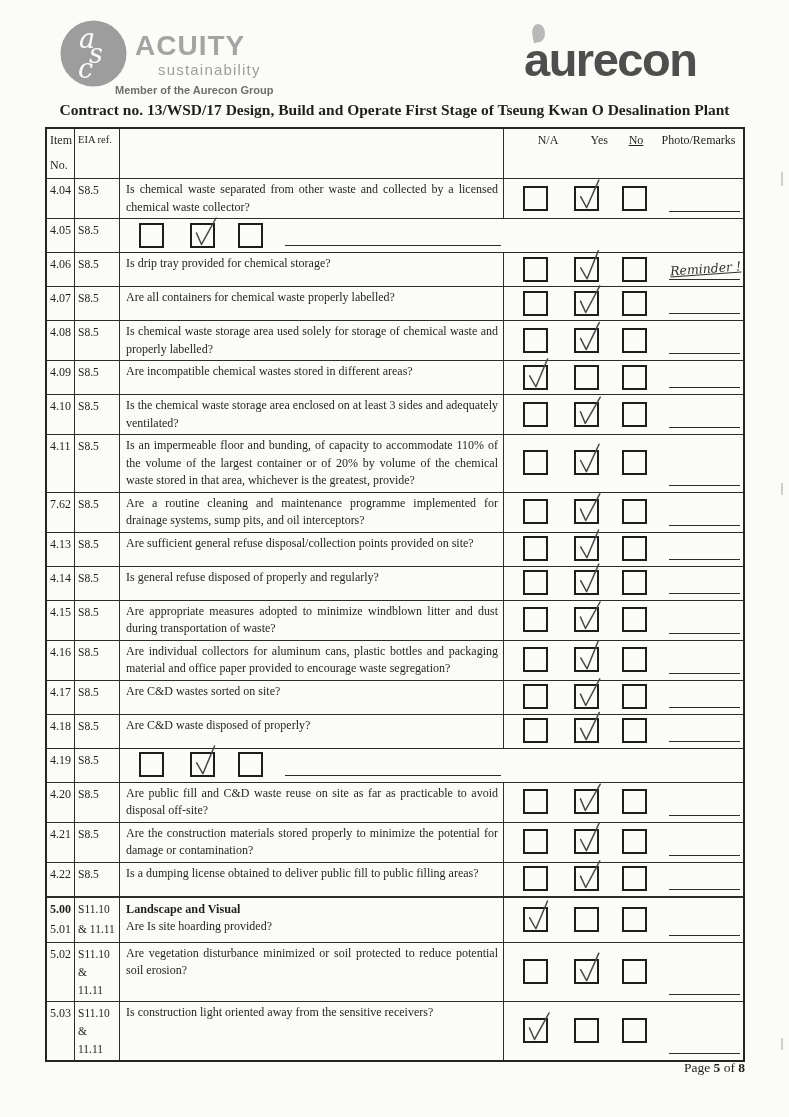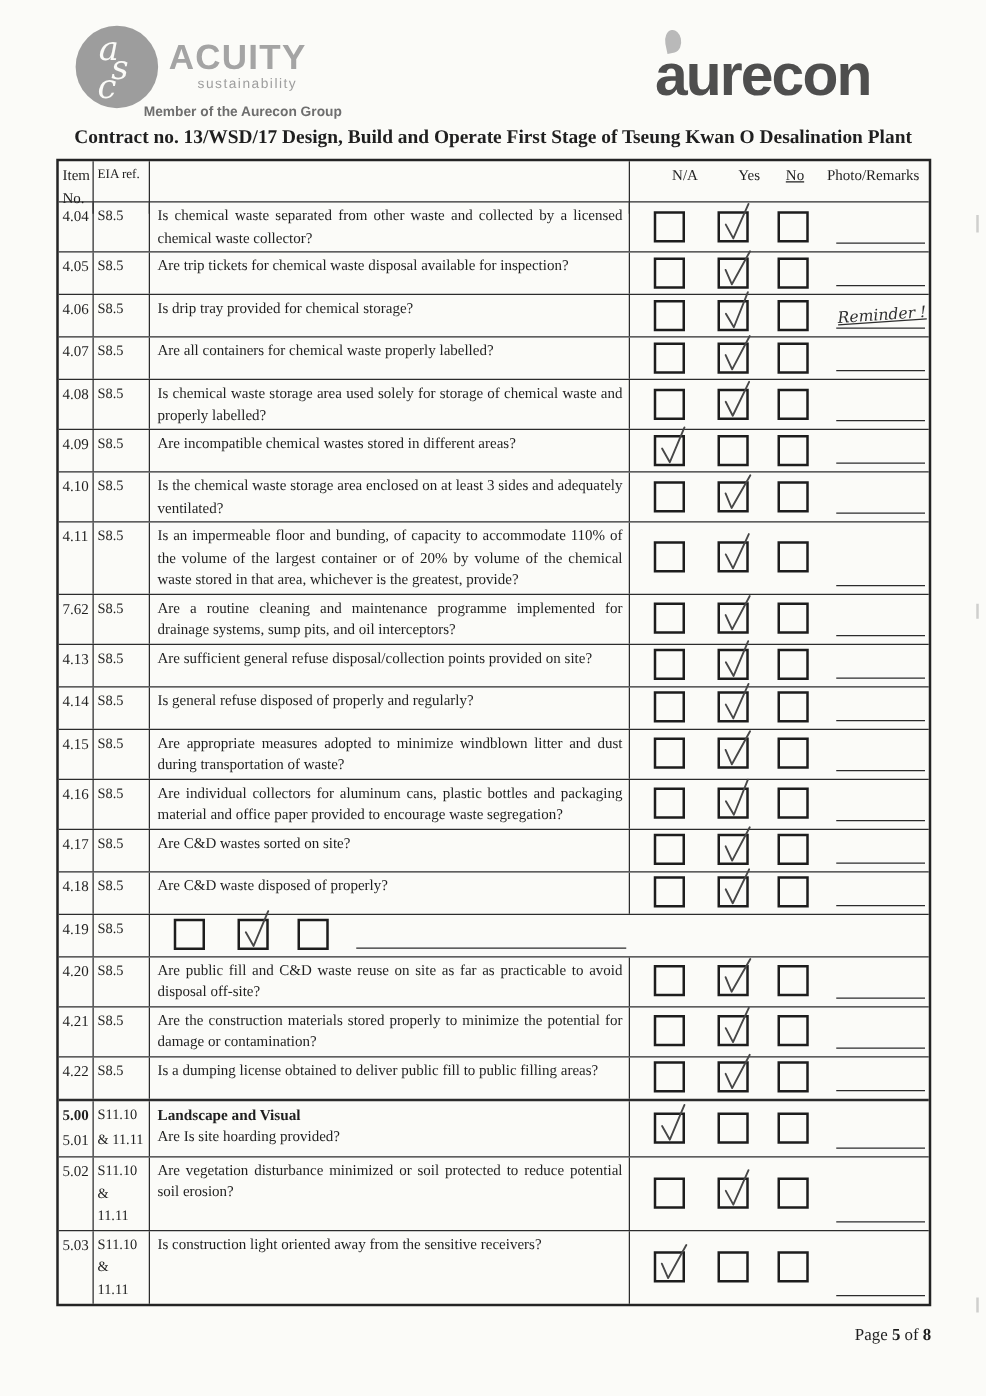--- a/index.html
+++ b/index.html
@@ -11,40 +11,40 @@
     color: #1f1f1f;
     overflow: hidden;
   }
 
   
   .acuity-logo { position:absolute; left:58px; top:16px; width:230px; height:92px; }
   .acuity-monogram { position:absolute; left:2px; top:4px; }
   .acuity-name { position:absolute; left:77px; top:14px; font-family:"Liberation Sans",sans-serif;
                  font-size:28px; font-weight:bold; letter-spacing:1px; color:#a4a4a4; }
   .acuity-sub { position:absolute; left:100px; top:45px; font-family:"Liberation Sans",sans-serif;
-                font-size:11px; letter-spacing:1.2px; color:#9e9e9e; }
+                font-size:15px; letter-spacing:1.2px; color:#9e9e9e; }
   .acuity-member { position:absolute; left:57px; top:68px; font-family:"Liberation Sans",sans-serif;
                    font-size:11px; font-weight:bold; color:#6e6e6e; }
 
   .aurecon-logo { position:absolute; left:524px; top:24px; width:240px; height:72px; }
   .aurecon-leaf { position:absolute; left:8px; top:0px; width:13px; height:18px; background:#b9b9b9;
                   border-radius: 55% 45% 55% 0; transform: rotate(-12deg); }
   .aurecon-word { position:absolute; left:0px; top:8px; font-family:"Liberation Sans",sans-serif;
                   font-size:47px; font-weight:800; letter-spacing:-1.5px; color:#4e4e4e; }
 
   .doc-title { position:absolute; left:0; right:0; top:101px; text-align:center;
                font-size:15.5px; font-weight:bold; }
 
   
   .checklist { position:absolute; left:45px; top:127px; width:700px;
                border:2.4px solid #242424; background:transparent; }
   .t-row, .t-head { display:grid; grid-template-columns:28px 45px 384px 1fr;
                     border-bottom:1.4px solid #2c2c2c; }
   .t-row:last-child { border-bottom:none; }
-  .t-head { height:33px; }
+  .t-head { height:50px; }
   .t-row { min-height:34px; }
   .section-row { border-top:1.7px solid #2c2c2c; min-height:46px; }
 
   .c { border-right:1.4px solid #2c2c2c; padding:2px 2px 2px 3px; }
   .c:last-child { border-right:none; }
   .c.q { border-right:1.8px solid #2c2c2c; display:flex; padding:2px 5px 2px 6px; }
   .q-wrap { width:100%; }
   .q-head { display:block; font-weight:bold; font-size:12.2px; line-height:18px; }
   .q-text { display:block; font-size:12px; line-height:17.5px; text-align:justify; }
 
@@ -154,26 +154,20 @@
   </div>
       <div class="t-row">
     <div class="c item">
       <span class="item1">4.05</span>
 
     </div>
     <div class="c ref">
       <span class="ref1">S8.5</span>
 
     </div>
-    <div class="c q">
-      <div class="q-wrap">
-
-        <span class="q-text">Are trip tickets for chemical waste disposal available for inspection?</span>
-      </div>
-    </div>
     <div class="c boxes">
       <span class="box na"></span>
       <span class="box yes">
             <svg class="tick" viewBox="0 0 32 38" style="transform: rotate(3deg);">
               <path d="M7 21 L13 33 L27 4"></path>
             </svg>
           </span>
       <span class="box no"></span>
 
       <span class="blank-line"></span>

